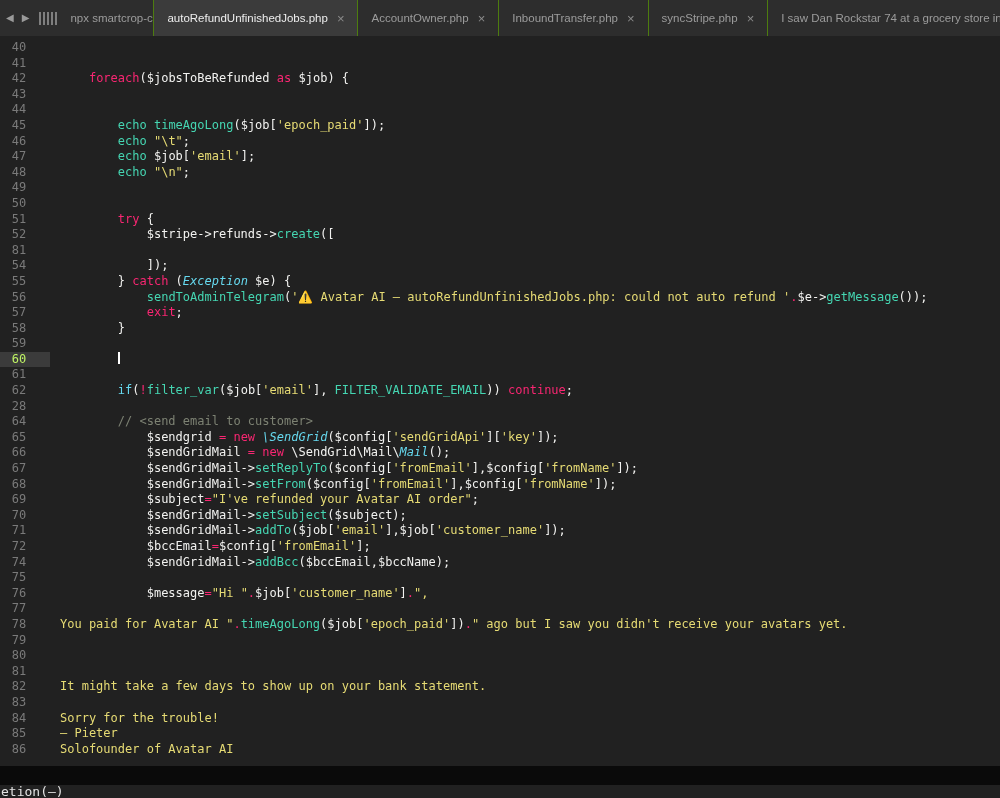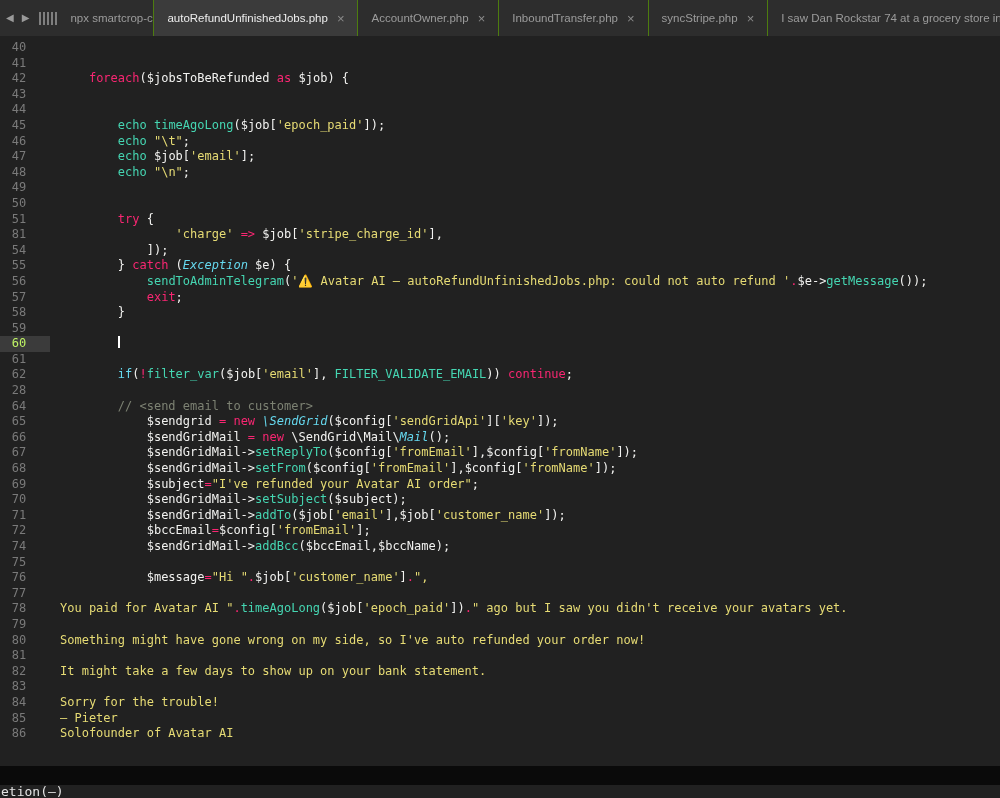--- a/index.html
+++ b/index.html
@@ -88,21 +88,22 @@
         <div class="line"><span class="gutter">42</span><span class="code"><span class="tk-pl">    </span><span class="tk-kw">foreach</span><span class="tk-pl">(</span><span class="tk-pl">$jobsToBeRefunded</span><span class="tk-pl"> </span><span class="tk-kw">as</span><span class="tk-pl"> </span><span class="tk-pl">$job</span><span class="tk-pl">) {</span></span></div>
         <div class="line"><span class="gutter">43</span><span class="code"></span></div>
         <div class="line"><span class="gutter">44</span><span class="code"></span></div>
         <div class="line"><span class="gutter">45</span><span class="code"><span class="tk-pl">        </span><span class="tk-fn">echo</span><span class="tk-pl"> </span><span class="tk-fn">timeAgoLong</span><span class="tk-pl">(</span><span class="tk-pl">$job</span><span class="tk-pl">[</span><span class="tk-str">'epoch_paid'</span><span class="tk-pl">]);</span></span></div>
         <div class="line"><span class="gutter">46</span><span class="code"><span class="tk-pl">        </span><span class="tk-fn">echo</span><span class="tk-pl"> </span><span class="tk-str">"\t"</span><span class="tk-pl">;</span></span></div>
         <div class="line"><span class="gutter">47</span><span class="code"><span class="tk-pl">        </span><span class="tk-fn">echo</span><span class="tk-pl"> </span><span class="tk-pl">$job</span><span class="tk-pl">[</span><span class="tk-str">'email'</span><span class="tk-pl">];</span></span></div>
         <div class="line"><span class="gutter">48</span><span class="code"><span class="tk-pl">        </span><span class="tk-fn">echo</span><span class="tk-pl"> </span><span class="tk-str">"\n"</span><span class="tk-pl">;</span></span></div>
         <div class="line"><span class="gutter">49</span><span class="code"></span></div>
         <div class="line"><span class="gutter">50</span><span class="code"></span></div>
         <div class="line"><span class="gutter">51</span><span class="code"><span class="tk-pl">        </span><span class="tk-kw">try</span><span class="tk-pl"> {</span></span></div>
-        <div class="line"><span class="gutter">81</span><span class="code"><span class="tk-pl">                </span><span class="tk-str">'charge'</span><span class="tk-pl"> </span><span class="tk-kw">=&gt;</span><span class="tk-pl"> </span><span class="tk-pl">$job</span><span class="tk-pl">[</span><span class="tk-str">'stripe_charge_id'</span><span class="tk-pl">],</span></span></div>
+        <div class="line"><span class="gutter">52</span><span class="code"><span class="tk-pl">            $stripe-&gt;refunds-&gt;</span><span class="tk-fn">create</span><span class="tk-pl">([</span></span></div>
+        <div class="line"><span class="gutter">81</span></div>
         <div class="line"><span class="gutter">54</span><span class="code"><span class="tk-pl">            ]);</span></span></div>
         <div class="line"><span class="gutter">55</span><span class="code"><span class="tk-pl">        } </span><span class="tk-kw">catch</span><span class="tk-pl"> (</span><span class="tk-cls">Exception</span><span class="tk-pl"> $e) {</span></span></div>
         <div class="line"><span class="gutter">56</span><span class="code"><span class="tk-pl">            </span><span class="tk-fn">sendToAdminTelegram</span><span class="tk-pl">(</span><span class="tk-str">'⚠️ Avatar AI — autoRefundUnfinishedJobs.php: could not auto refund '</span><span class="tk-kw">.</span><span class="tk-pl">$e-&gt;</span><span class="tk-fn">getMessage</span><span class="tk-pl">());</span></span></div>
         <div class="line"><span class="gutter">57</span><span class="code"><span class="tk-pl">            </span><span class="tk-kw">exit</span><span class="tk-pl">;</span></span></div>
         <div class="line"><span class="gutter">58</span><span class="code"><span class="tk-pl">        }</span></span></div>
         <div class="line"><span class="gutter">59</span><span class="code"></span></div>
         <div class="line"><span class="gutter active">60</span><span class="code"><span>        </span><span class="cursor"></span></span></div>
         <div class="line"><span class="gutter">61</span><span class="code"></span></div>
         <div class="line"><span class="gutter">62</span><span class="code"><span class="tk-pl">        </span><span class="tk-cy">if</span><span class="tk-pl">(</span><span class="tk-kw">!</span><span class="tk-fn">filter_var</span><span class="tk-pl">(</span><span class="tk-pl">$job</span><span class="tk-pl">[</span><span class="tk-str">'email'</span><span class="tk-pl">], </span><span class="tk-fn">FILTER_VALIDATE_EMAIL</span><span class="tk-pl">)) </span><span class="tk-kw">continue</span><span class="tk-pl">;</span></span></div>
         <div class="line"><span class="gutter">28</span><span class="code"></span></div>
@@ -114,21 +115,21 @@
         <div class="line"><span class="gutter">69</span><span class="code"><span class="tk-pl">            $subject</span><span class="tk-kw">=</span><span class="tk-str">"I've refunded your Avatar AI order"</span><span class="tk-pl">;</span></span></div>
         <div class="line"><span class="gutter">70</span><span class="code"><span class="tk-pl">            $sendGridMail-&gt;</span><span class="tk-fn">setSubject</span><span class="tk-pl">(</span><span class="tk-pl">$subject</span><span class="tk-pl">);</span></span></div>
         <div class="line"><span class="gutter">71</span><span class="code"><span class="tk-pl">            $sendGridMail-&gt;</span><span class="tk-fn">addTo</span><span class="tk-pl">(</span><span class="tk-pl">$job</span><span class="tk-pl">[</span><span class="tk-str">'email'</span><span class="tk-pl">],</span><span class="tk-pl">$job</span><span class="tk-pl">[</span><span class="tk-str">'customer_name'</span><span class="tk-pl">]);</span></span></div>
         <div class="line"><span class="gutter">72</span><span class="code"><span class="tk-pl">            $bccEmail</span><span class="tk-kw">=</span><span class="tk-pl">$config</span><span class="tk-pl">[</span><span class="tk-str">'fromEmail'</span><span class="tk-pl">];</span></span></div>
         <div class="line"><span class="gutter">74</span><span class="code"><span class="tk-pl">            $sendGridMail-&gt;</span><span class="tk-fn">addBcc</span><span class="tk-pl">(</span><span class="tk-pl">$bccEmail</span><span class="tk-pl">,</span><span class="tk-pl">$bccName</span><span class="tk-pl">);</span></span></div>
         <div class="line"><span class="gutter">75</span><span class="code"></span></div>
         <div class="line"><span class="gutter">76</span><span class="code"><span class="tk-pl">            $message</span><span class="tk-kw">=</span><span class="tk-str">"Hi "</span><span class="tk-kw">.</span><span class="tk-pl">$job</span><span class="tk-pl">[</span><span class="tk-str">'customer_name'</span><span class="tk-pl">]</span><span class="tk-kw">.</span><span class="tk-str">",</span></span></div>
         <div class="line"><span class="gutter">77</span><span class="code"></span></div>
         <div class="line"><span class="gutter">78</span><span class="code"><span class="tk-str">You paid for Avatar AI "</span><span class="tk-kw">.</span><span class="tk-fn">timeAgoLong</span><span class="tk-pl">(</span><span class="tk-pl">$job</span><span class="tk-pl">[</span><span class="tk-str">'epoch_paid'</span><span class="tk-pl">])</span><span class="tk-kw">.</span><span class="tk-str">" ago but I saw you didn't receive your avatars yet.</span></span></div>
         <div class="line"><span class="gutter">79</span><span class="code"></span></div>
-        <div class="line"><span class="gutter">80</span><span class="code"><span class="tk-str">Something might have gone wrong on my side, so I've auto refunded your order now!</span></span></div>
+        <div class="line"><span class="gutter">80</span></div>
         <div class="line"><span class="gutter">81</span><span class="code"></span></div>
         <div class="line"><span class="gutter">82</span><span class="code"><span class="tk-str">It might take a few days to show up on your bank statement.</span></span></div>
         <div class="line"><span class="gutter">83</span><span class="code"></span></div>
         <div class="line"><span class="gutter">84</span><span class="code"><span class="tk-str">Sorry for the trouble!</span></span></div>
         <div class="line"><span class="gutter">85</span><span class="code"><span class="tk-str">— Pieter</span></span></div>
         <div class="line"><span class="gutter">86</span><span class="code"><span class="tk-str">Solofounder of Avatar AI</span></span></div>
       </div>
   </div>
 
   <div class="divider"></div>

